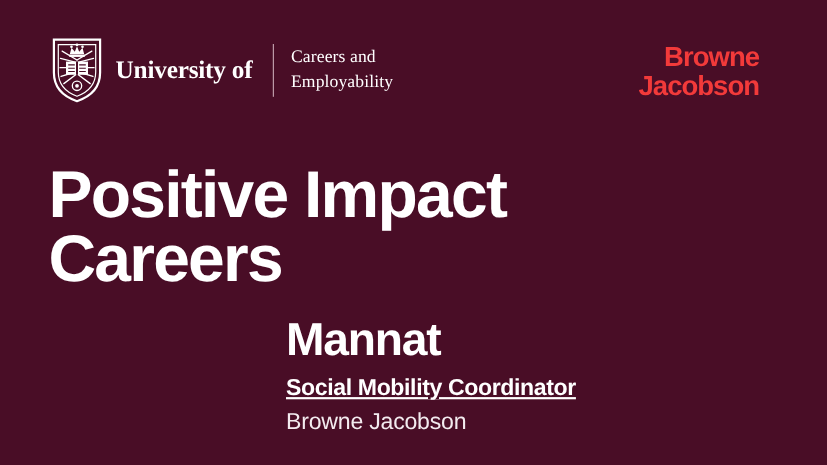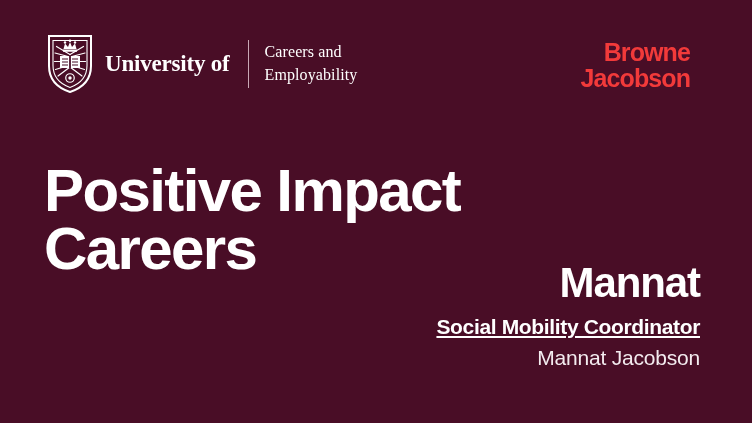--- a/index.html
+++ b/index.html
@@ -88,38 +88,38 @@
     font-size: 25px;
     letter-spacing: -0.9px;
     color: #F23A3A;
   }
   .bj-logo span { display: block; }
 
   
   .main-title {
     position: absolute;
     left: 44px;
-    top: 162px;
+    top: 148px;
     font-family: "Liberation Sans", sans-serif;
     font-weight: 700;
     font-size: 60px;
     line-height: 0.97;
     letter-spacing: -1.6px;
     color: #FFFFFF;
     white-space: pre-line;
     margin: 0;
   }
 
   
   .speaker {
     position: absolute;
     right: 52px;
-    top: 261px;
+    top: 287px;
     width: 440px;
-    text-align: right;
+    text-align: left;
   }
   .speaker-name {
     font-family: "Liberation Sans", sans-serif;
     font-weight: 700;
     font-size: 42px;
     line-height: 1.06;
     letter-spacing: -1.1px;
     color: #FFFFFF;
     margin: 0;
   }
@@ -208,16 +208,16 @@
     <span>Browne</span>
     <span>Jacobson</span>
   </div>
 
   <h1 class="main-title">Positive Impact
 Careers</h1>
 
   <div class="speaker">
     <div class="speaker-name">Mannat</div>
     <div class="speaker-role">Social Mobility Coordinator</div>
-    <div class="speaker-org">Mannat Jacobson</div>
+    <div class="speaker-org">Browne Jacobson</div>
   </div>
 
 </div>
 
 </body></html>

